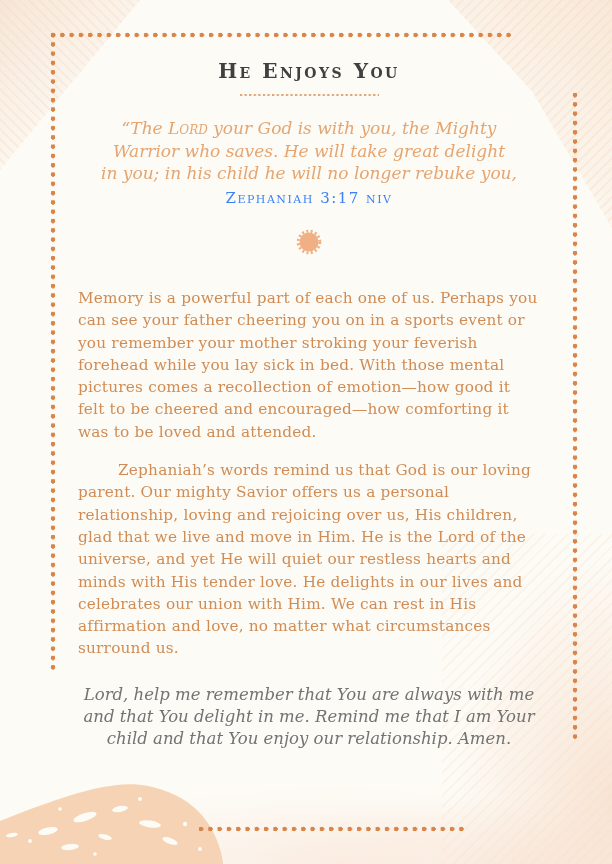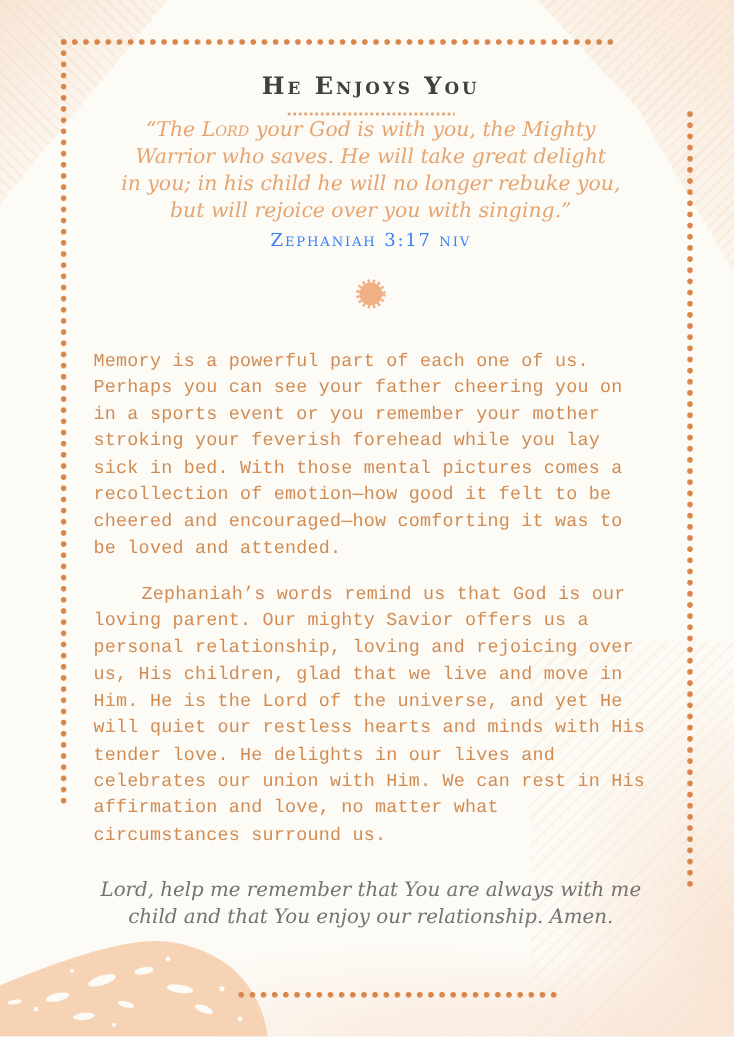--- a/index.html
+++ b/index.html
@@ -84,21 +84,21 @@
   .title-rule {
     width: 140px;
     height: 4px;
     margin: 9px auto 0 auto;
     background-image: radial-gradient(circle at 2px 2px, #e0a473 1.1px, rgba(0,0,0,0) 1.5px);
     background-size: 4.6px 4px;
     background-repeat: repeat-x;
   }
 
   .scripture {
-    margin-top: 0;
+    margin-top: 20px;
     text-align: center;
     font-style: italic;
     font-size: 17px;
     line-height: 22.5px;
     color: #e5a571;
   }
   .scripture .lord { font-variant: small-caps; font-style: italic; }
 
   .scripture-ref {
     margin-top: 2px;
@@ -112,21 +112,20 @@
 
   .ornament-wrap { margin-top: 19px; text-align: center; line-height: 0; }
 
   .body-text {
     margin: 31px 0 0 0;
     font-size: 15.3px;
     line-height: 22.3px;
     letter-spacing: 0.2px;
     color: #d08c54;
     text-align: left;
-    font-family: Liberation Mono, monospace;
   }
   .body-text.indent { margin-top: 16px; text-indent: 40px; }
 
   .prayer {
     margin-top: 24px;
     text-align: center;
     font-style: italic;
     font-size: 16.5px;
     line-height: 22px;
     color: #737373;
@@ -170,33 +169,33 @@
   <div class="content">
 
     <h1 class="page-title">He Enjoys You</h1>
 
     <div class="title-rule"></div>
 
     <div class="scripture">
       <div class="s-line"><span>“The </span><span class="lord">Lord</span><span> your God is with you, the Mighty</span></div>
       <div class="s-line">Warrior who saves. He will take great delight</div>
       <div class="s-line">in you; in his child he will no longer rebuke you,</div>
-      <div class="s-line">but will rejoice over you with singing.”</div>
       <div class="scripture-ref">Zephaniah 3:17 niv</div>
     </div>
 
     <div class="ornament-wrap">
       <svg width="28" height="28" viewBox="0 0 28 28" aria-hidden="true">
         <circle cx="14" cy="14" r="9.5" fill="#f1b083"></circle>
         <circle cx="14" cy="14" r="10.8" fill="none" stroke="#f1b083" stroke-width="3" stroke-dasharray="2 2.35"></circle>
       </svg>
     </div>
 
     <p class="body-text">Memory is a powerful part of each one of us. Perhaps you can see your father cheering you on in a sports event or you remember your mother stroking your feverish forehead while you lay sick in bed. With those mental pictures comes a recollection of emotion—how good it felt to be cheered and encouraged—how comforting it was to be loved and attended.</p>
     <p class="body-text indent">Zephaniah’s words remind us that God is our loving parent. Our mighty Savior offers us a personal relationship, loving and rejoicing over us, His children, glad that we live and move in Him. He is the Lord of the universe, and yet He will quiet our restless hearts and minds with His tender love. He delights in our lives and celebrates our union with Him. We can rest in His affirmation and love, no matter what circumstances surround us.</p>
 
     <div class="prayer">
       <div>Lord, help me remember that You are always with me</div>
+      <div>and that You delight in me. Remind me that I am Your</div>
       <div>child and that You enjoy our relationship. Amen.</div>
     </div>
 
   </div>
 </div>
 
 </body></html>

